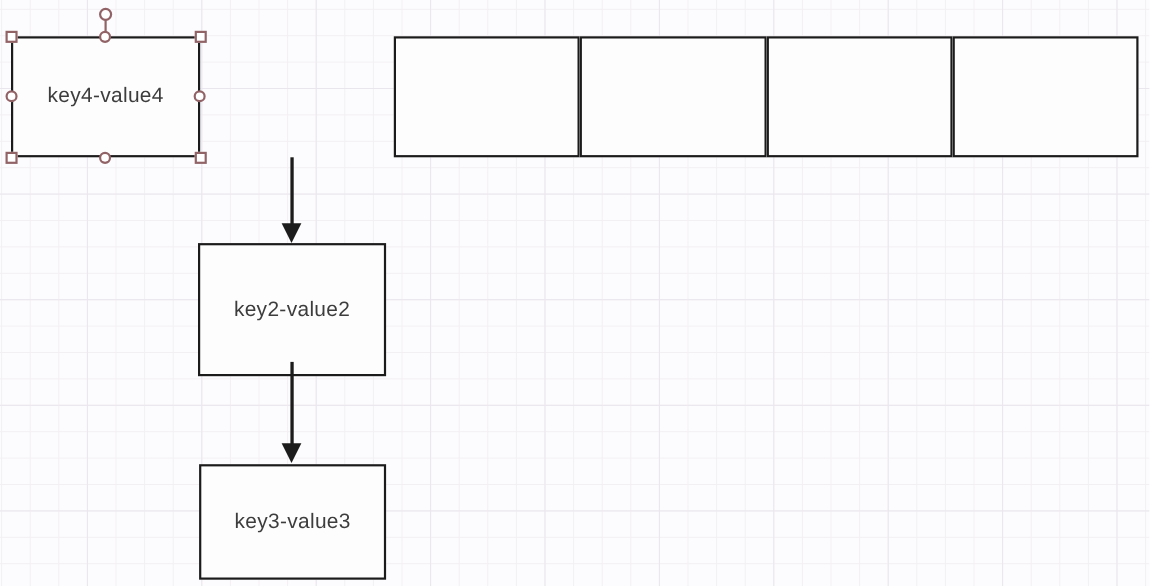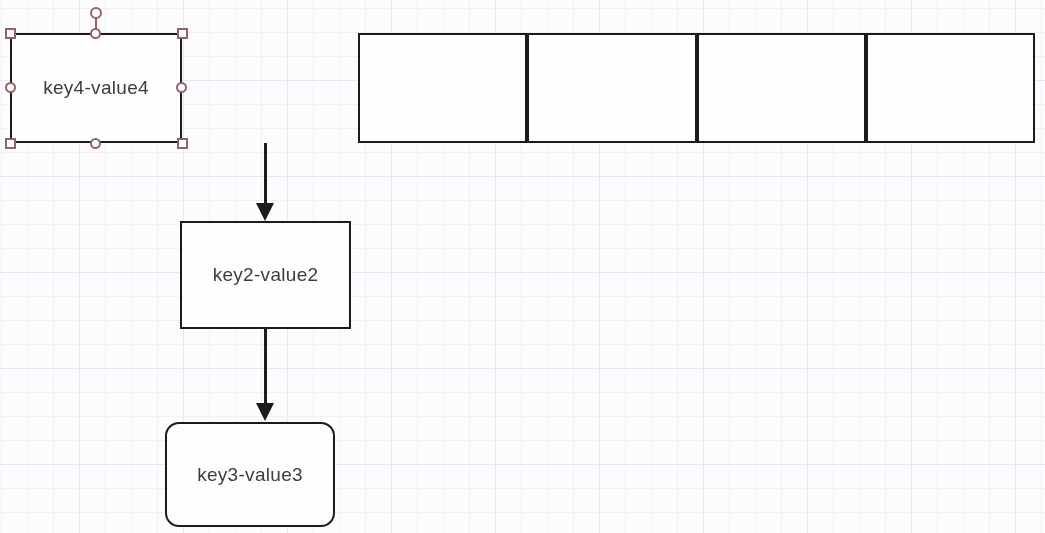--- a/index.html
+++ b/index.html
@@ -42,22 +42,22 @@
   }
   .node-label {
     font-size: 19px;
     color: var(--node-text);
     letter-spacing: 0.3px;
     white-space: nowrap;
   }
 
   .node-key4 { left: 10px;  top: 33px;  width: 172px; height: 110px; }
   .node-key1 { left: 182px; top: 33px;  width: 171px; height: 110px; }
-  .node-key2 { left: 180px; top: 221px; width: 171px; height: 108px; }
-  .node-key3 { left: 165px; top: 422px; width: 170px; height: 105px; border-radius: 14px; }
+  .node-key2 { left: 180px; top: 221px; width: 171px; height: 121px; }
+  .node-key3 { left: 181px; top: 422px; width: 170px; height: 105px; }
 
   .bucket-row {
     position: absolute;
     left: 358px; top: 33px;
     width: 677px; height: 110px;
     display: flex;
   }
   .bucket-cell {
     flex: 1 1 0;
     box-sizing: border-box;

